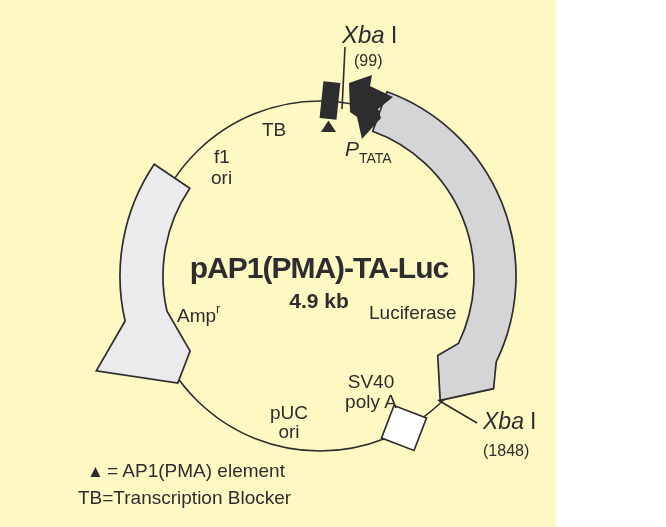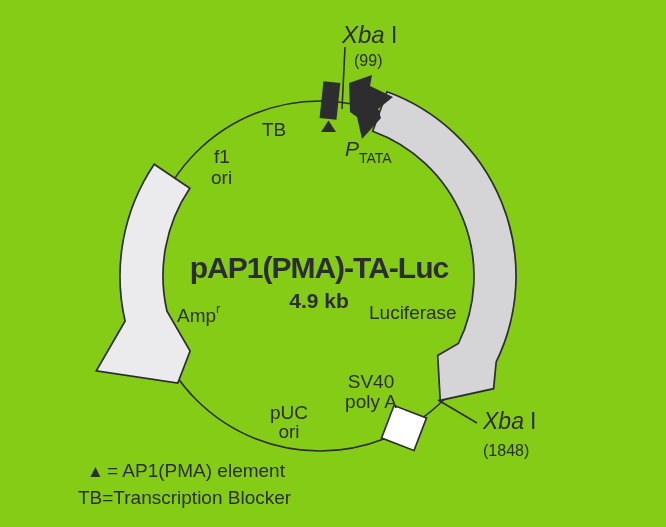--- a/index.html
+++ b/index.html
@@ -1,19 +1,19 @@
 <!DOCTYPE html>
 <html><head>
 <meta charset="utf-8">
 <style>
   html,body{margin:0;padding:0;background:#ffffff;}
   .canvas{
     position:relative;
-    width:666px;height:527px;
-    background:#84cc16;
+    width:556px;height:527px;
+    background:#fef9c3;
     font-family:"Liberation Sans","DejaVu Sans",sans-serif;
     overflow:hidden;
   }
   svg{display:block;}
   text{fill:#2d2d2f;}
   .shape{stroke:#2d2d2f;stroke-width:1.7;}
   .thin{stroke:#2d2d2f;stroke-width:1.6;fill:none;}
 </style>
 </head>
 <body>

